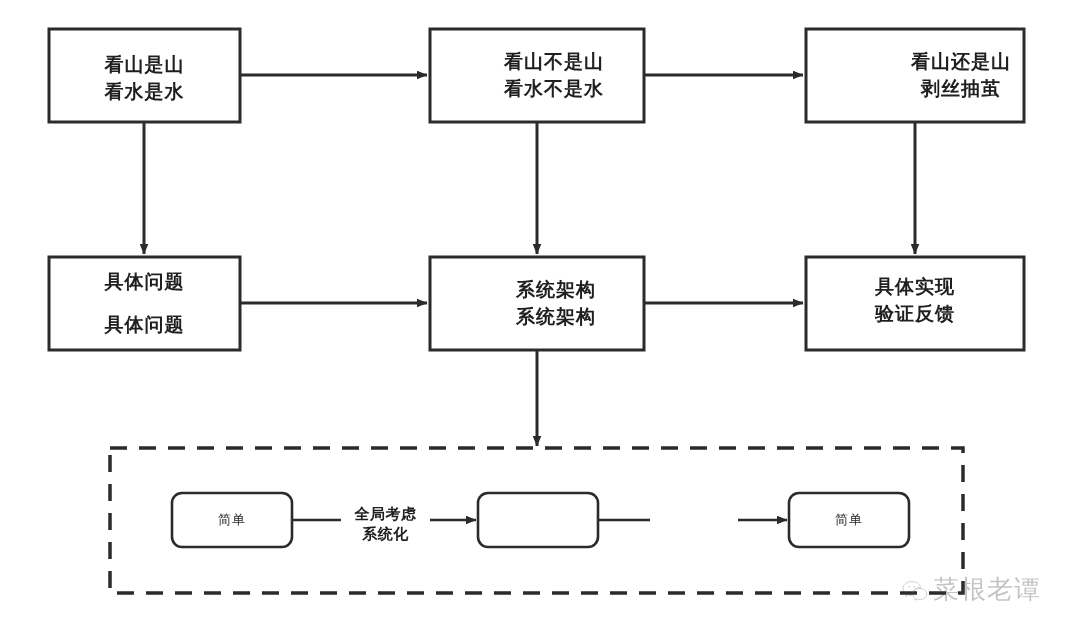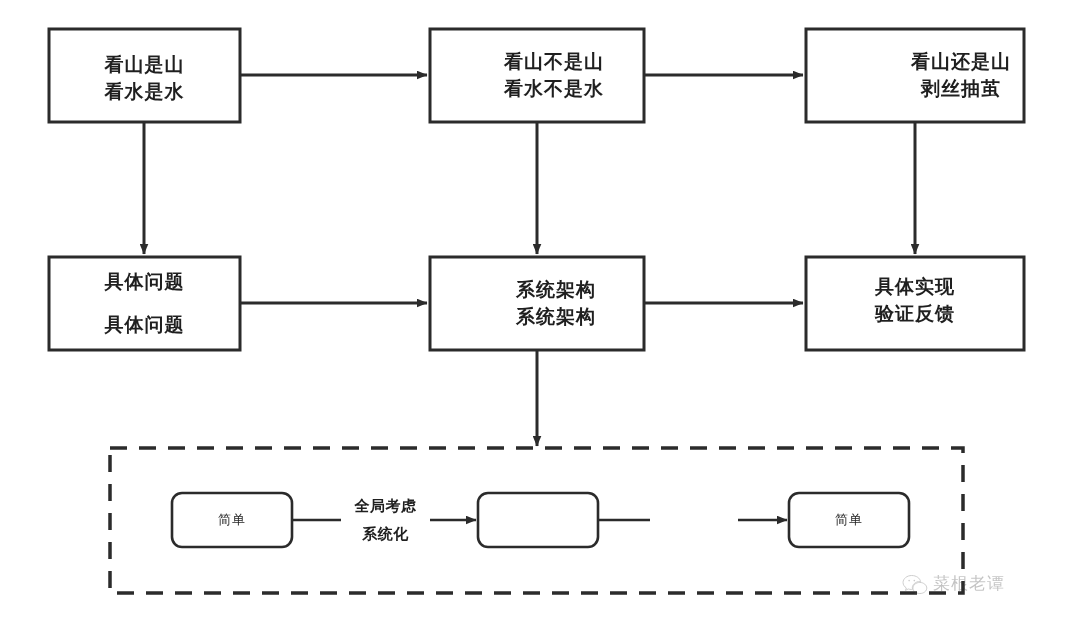--- a/index.html
+++ b/index.html
@@ -47,21 +47,21 @@
   .round-label {
     font-size: 13px;
     font-weight: 400;
     letter-spacing: 1px;
   }
   .edge-label {
     position: absolute;
     display: flex;
     flex-direction: column;
     align-items: center;
-    justify-content: space-between;
+    justify-content: flex-end;
     text-align: center;
     font-size: 15px;
     font-weight: 700;
     color: #1f1f1f;
     letter-spacing: 0.5px;
     pointer-events: none;
   }
   .edge-label .line {
     display: block;
     line-height: 1.35;
@@ -75,21 +75,21 @@
     position: absolute;
     left: 902px;
     top: 572px;
     display: flex;
     align-items: center;
     gap: 5px;
     opacity: 0.30;
     filter: grayscale(100%);
   }
   #watermark .wm-text {
-    font-size: 17px;
+    font-size: 26px;
     color: #b91c1c;
     letter-spacing: 1px;
     white-space: nowrap;
     font-family: "DejaVu Sans", sans-serif;
   }
   #watermark .wm-icon {
     width: 26px;
     height: 22px;
     flex: 0 0 auto;
   }

